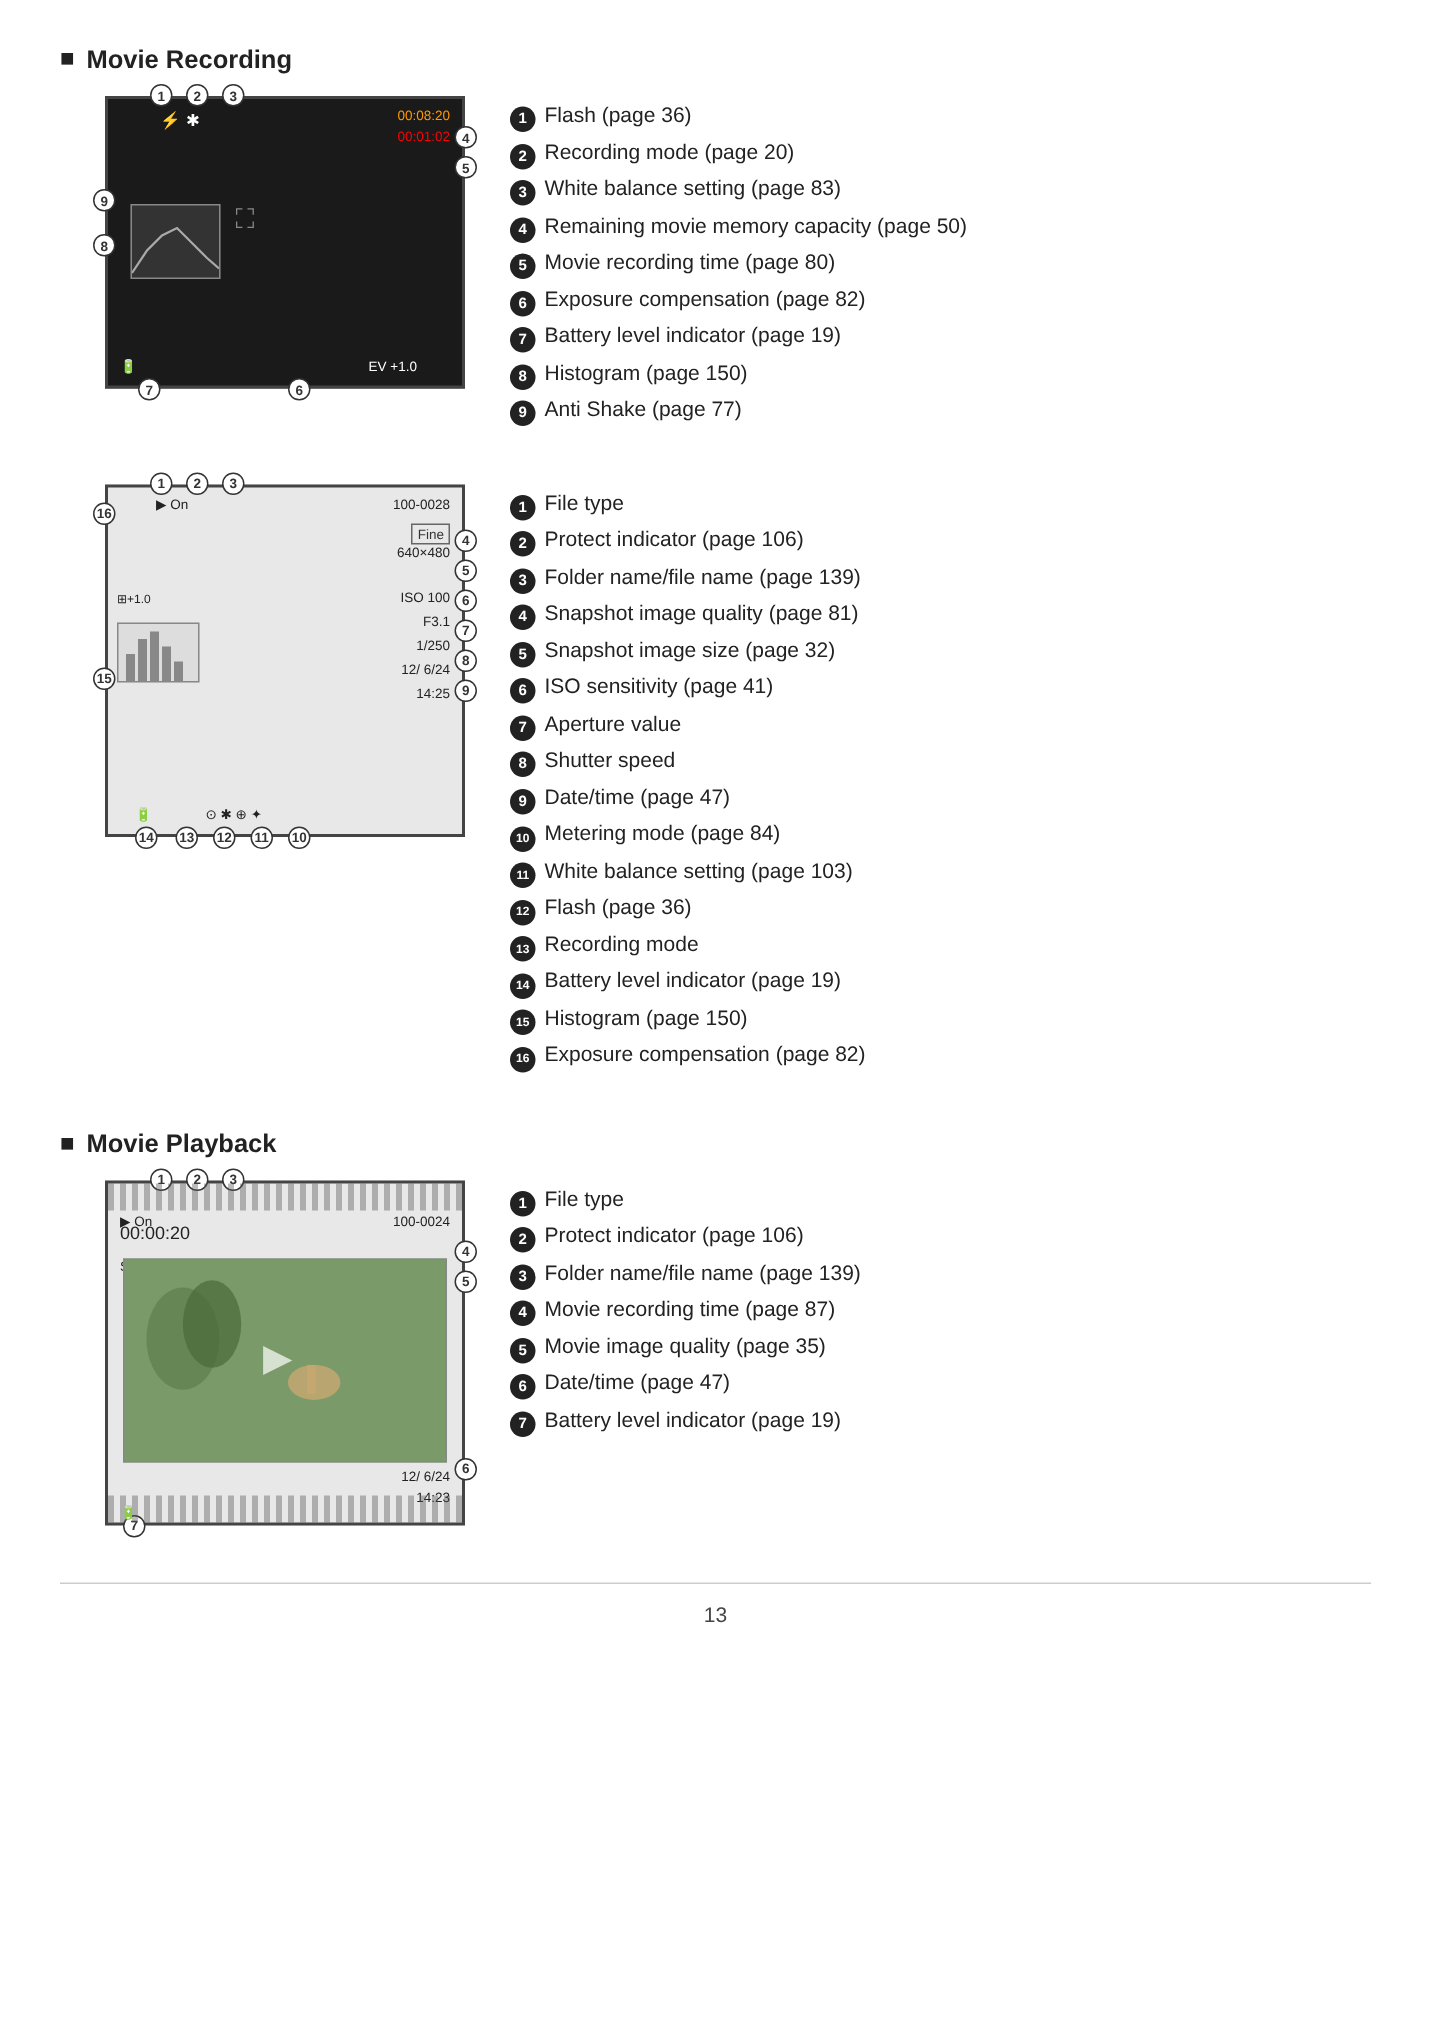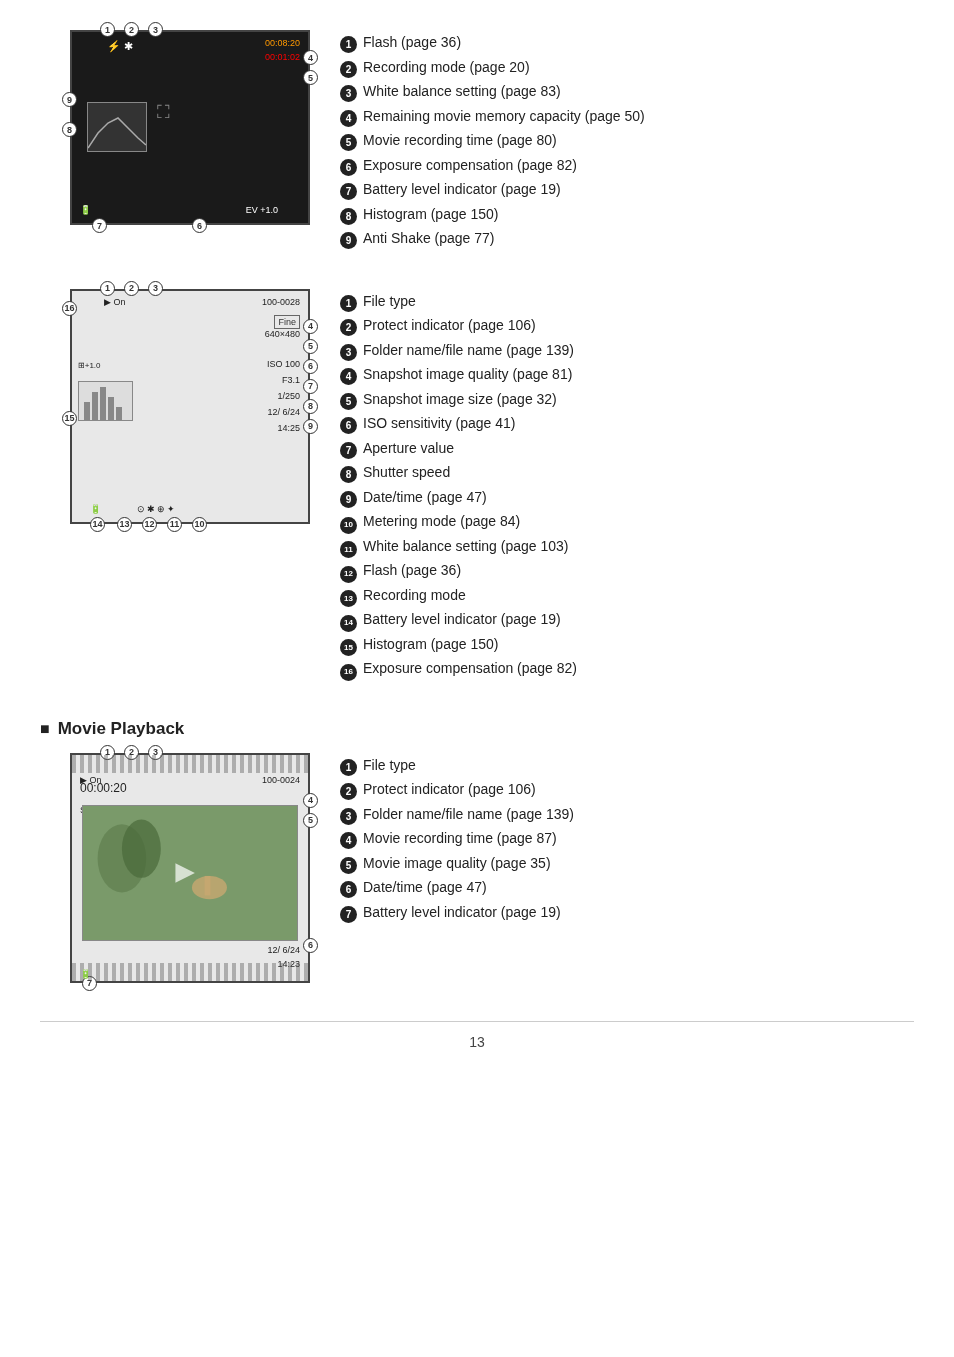--- a/index.html
+++ b/index.html
@@ -143,20 +143,21 @@
       bottom: 0; left: 0; right: 0;
       height: 18px;
       background: repeating-linear-gradient(90deg, #555 0px, #555 4px, transparent 4px, transparent 8px);
       opacity: 0.4;
     }
   </style>
 </head>
 <body>
 
 <div class="section">
+  <div class="section-title">Movie Recording</div>
   <div class="section-content">
 
     <div class="diagram-area">
       <div class="movie-rec-diagram">
 
         <span class="label-num" style="top:-10px; left:28px;">1</span>
         <span class="label-num" style="top:-10px; left:52px;">2</span>
         <span class="label-num" style="top:-10px; left:76px;">3</span>
 
         <span class="label-num" style="top:18px; right:-10px;">4</span>

